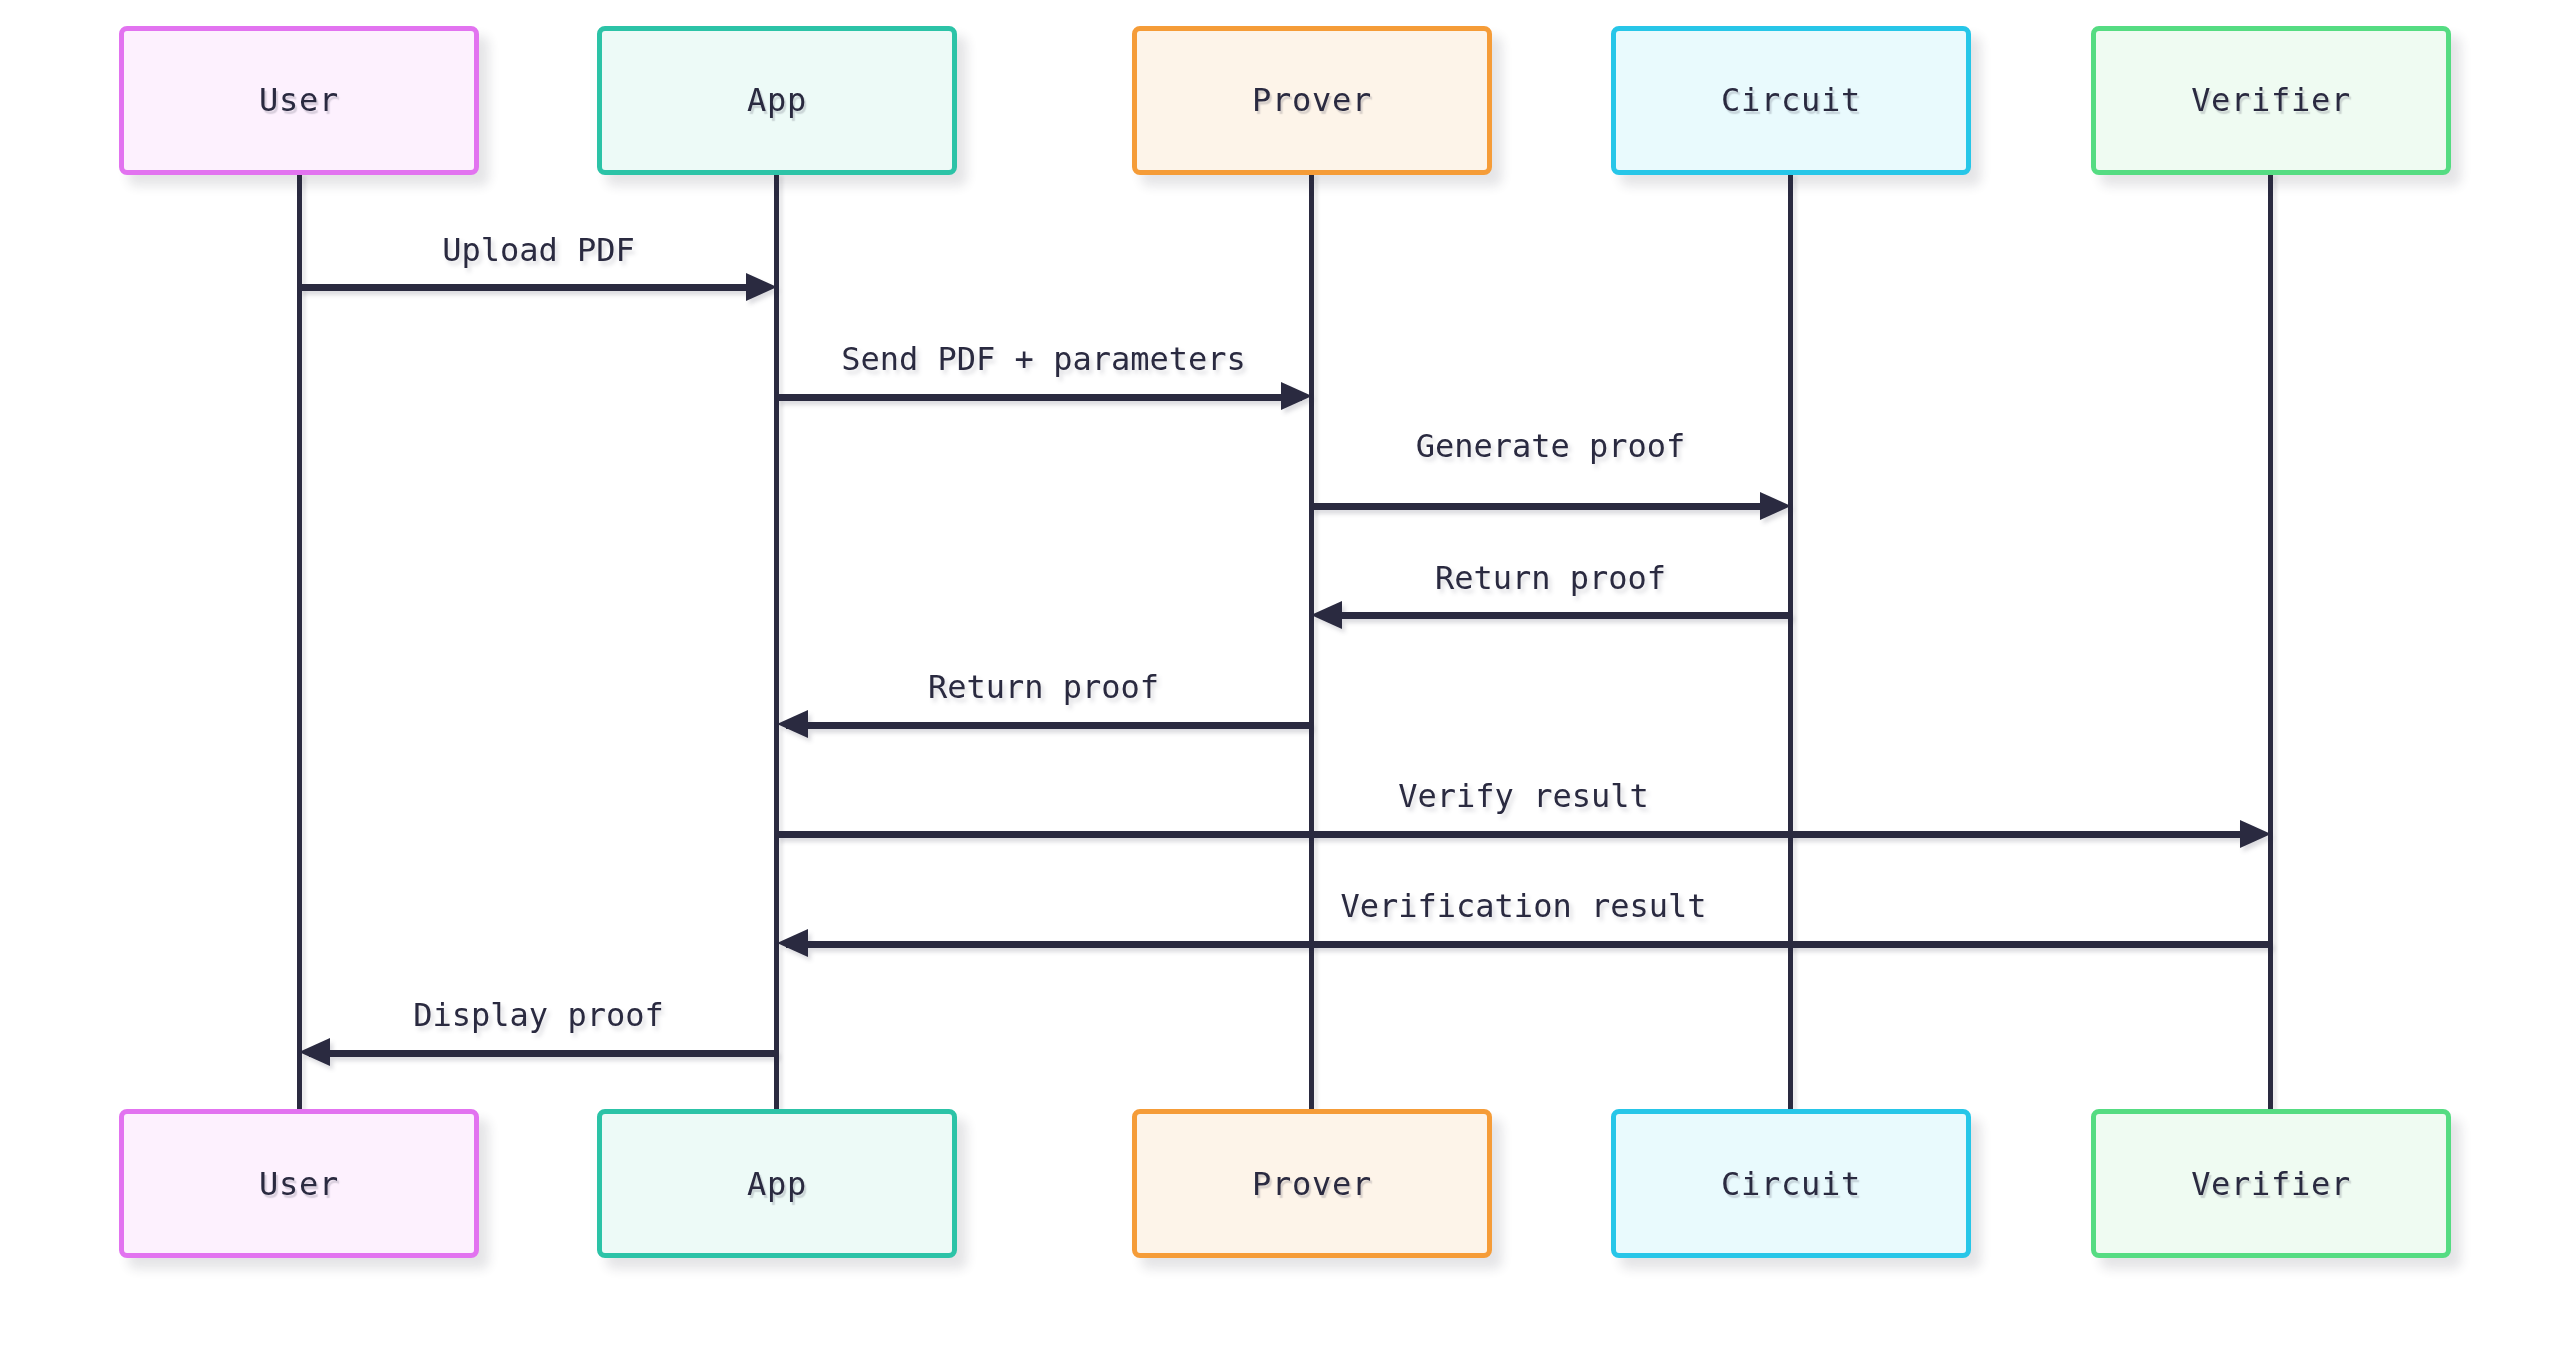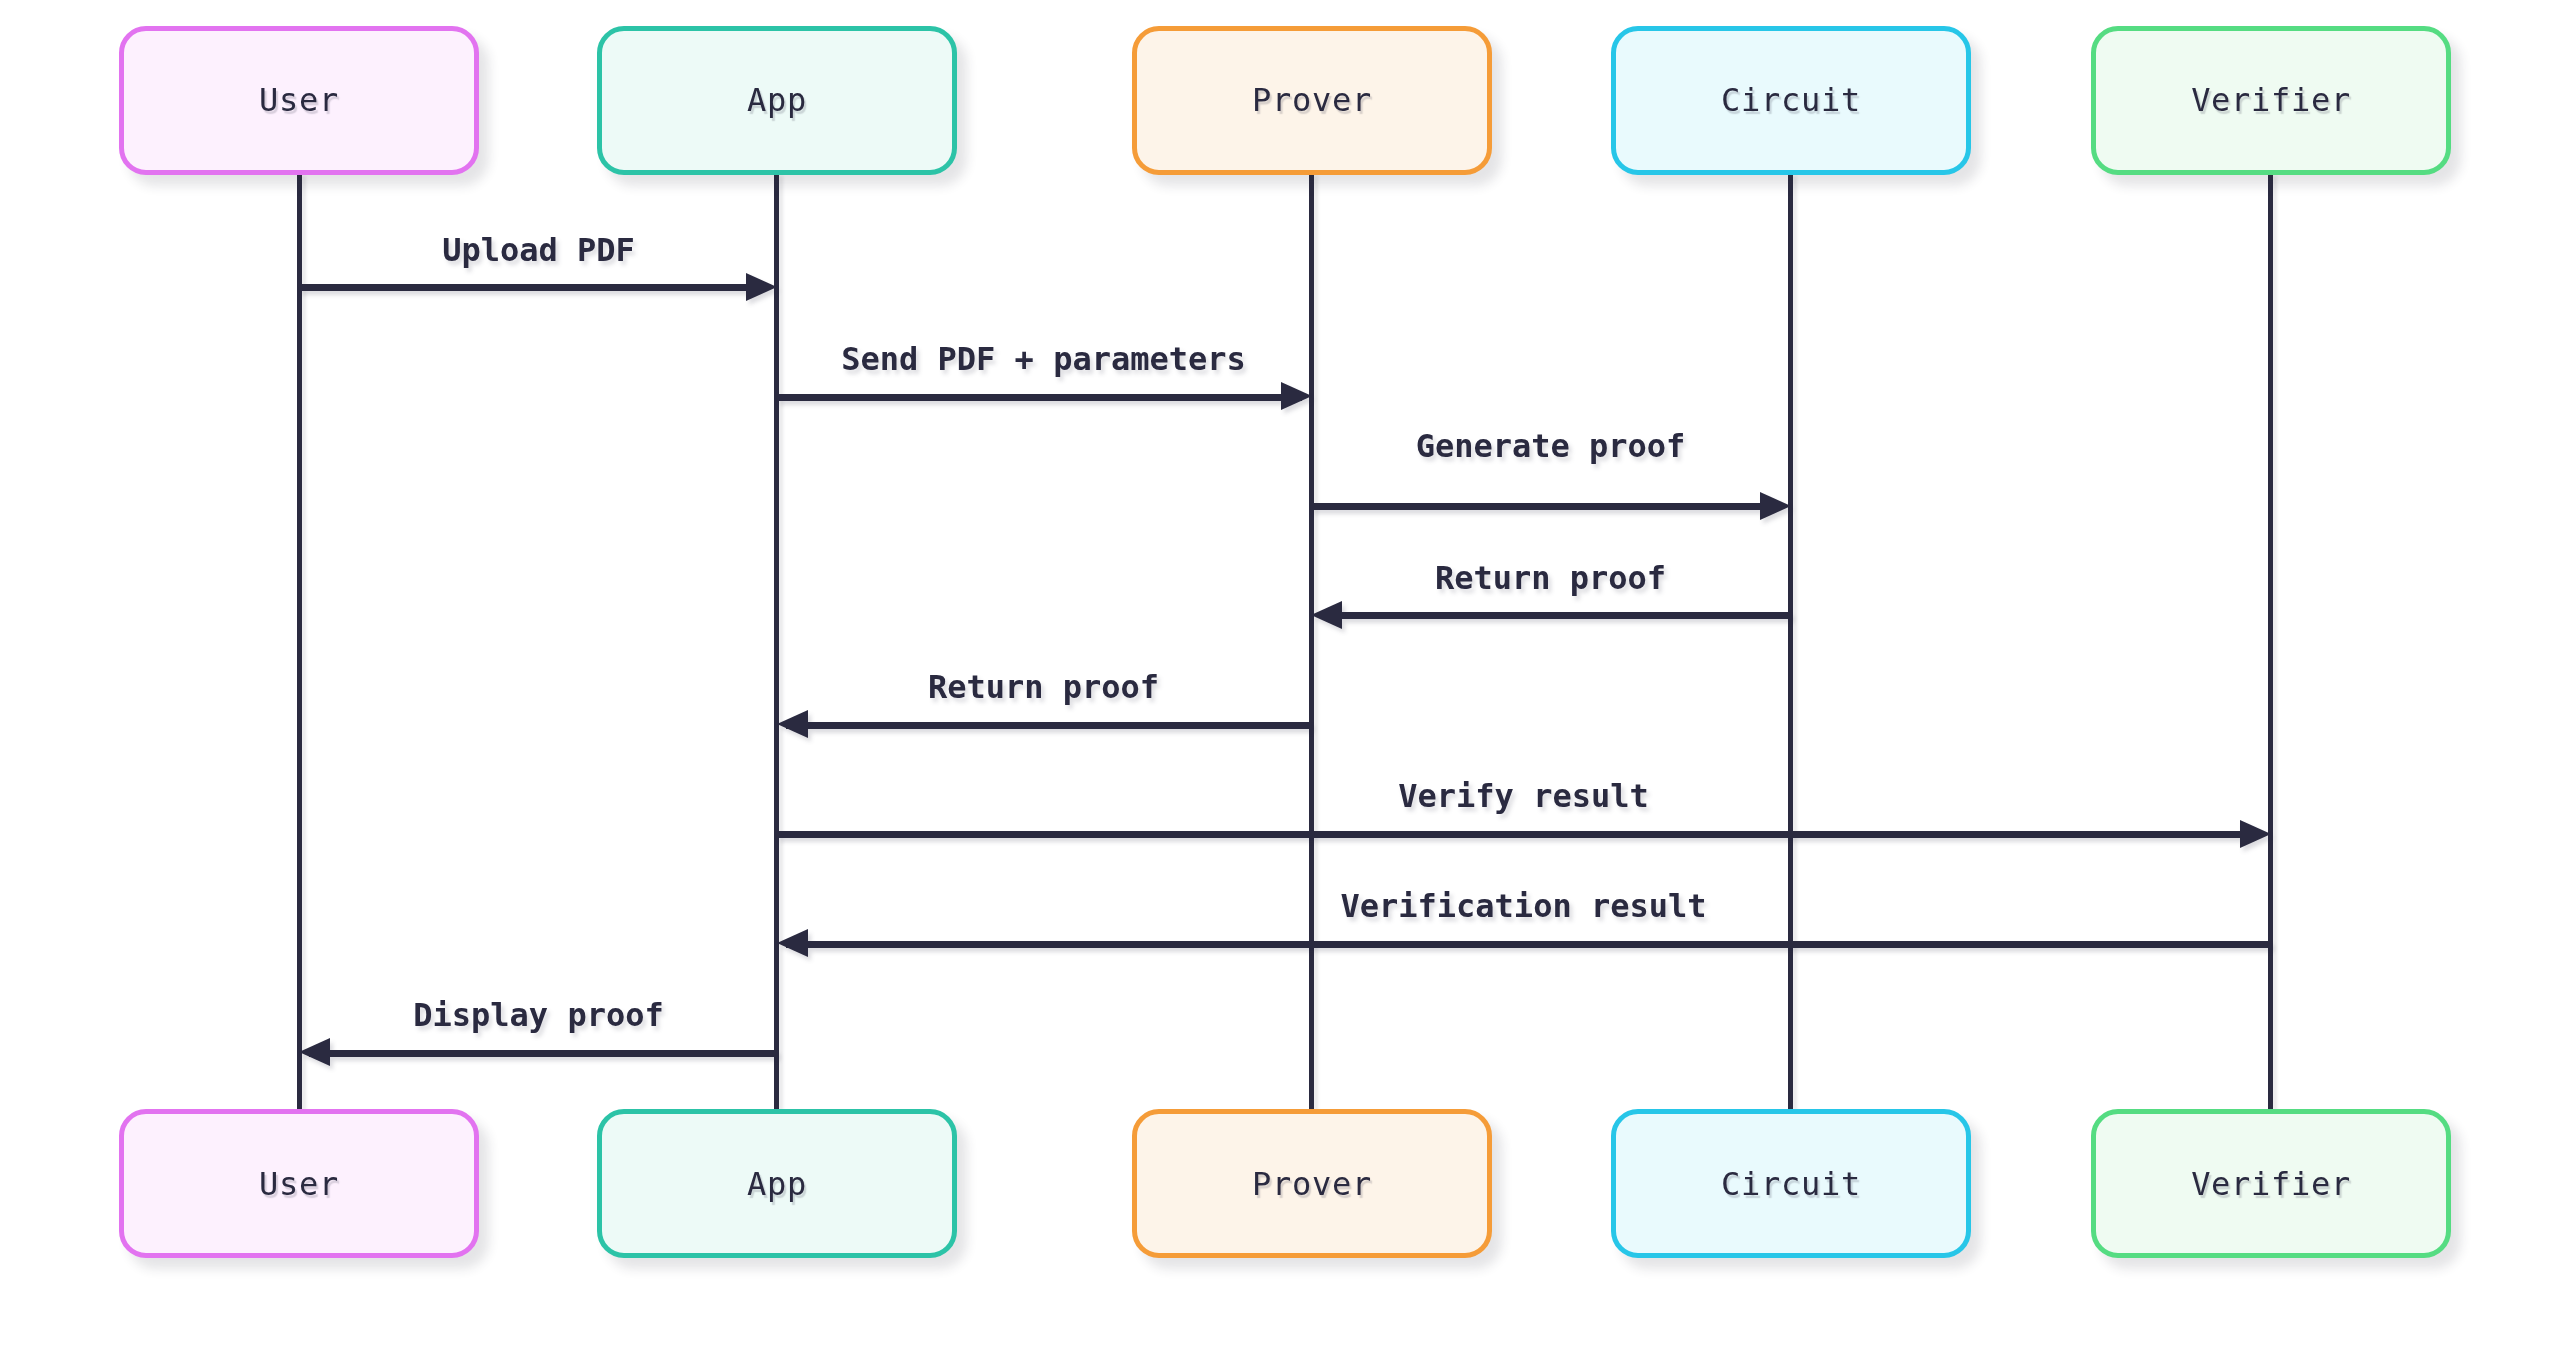--- a/index.html
+++ b/index.html
@@ -24,21 +24,21 @@
     background: #2a2a40;
     box-shadow: 4px 4px 3.4px rgba(40,40,60,0.10);
   }
   .actor {
     position: absolute;
     width: 360px;
     height: 149px;
     box-sizing: border-box;
     border: 5.4px solid var(--bc, #888);
     background: var(--fc, #eee);
-    border-radius: 27px;
+    border-radius: 8px;
     box-shadow: 9.4px 10.7px 10.7px rgba(40,40,60,0.12);
     display: flex;
     align-items: center;
     justify-content: center;
   }
   .actor-label {
     font-size: 32px;
     letter-spacing: 0.7px;
     color: #2a2a40;
     text-shadow: 2px 2.7px 1.3px rgba(40,40,60,0.18);
@@ -49,21 +49,20 @@
   }
   .msg-label {
     position: absolute;
     width: 805px;
     height: 43px;
     line-height: 43px;
     text-align: center;
     font-size: 32px;
     white-space: nowrap;
     color: #2a2a40;
-    font-weight: bold;
   }
   .msg-line {
     position: absolute;
     height: 6.7px;
     background: #2a2a40;
   }
   .arrowhead {
     position: absolute;
     width: 0;
     height: 0;

